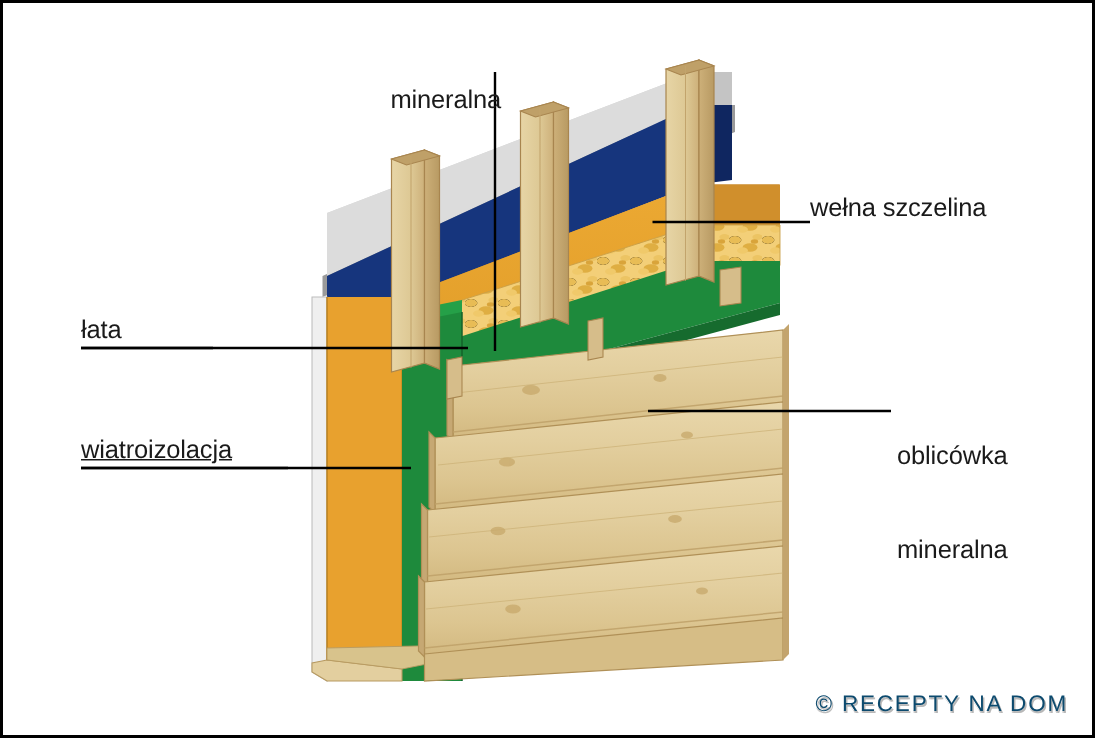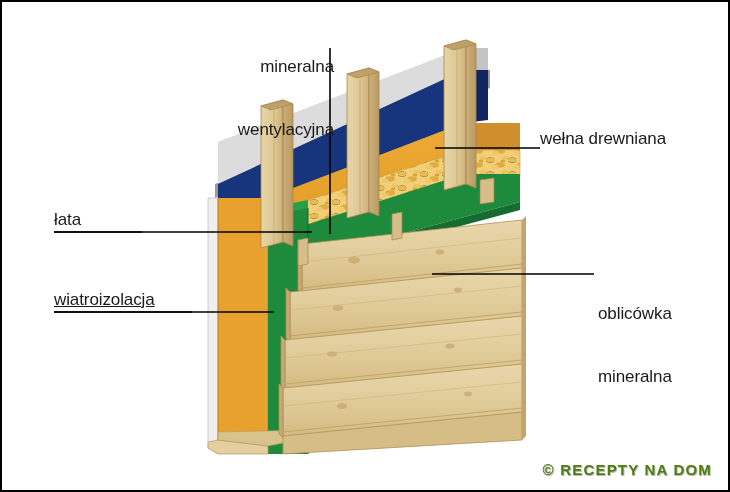--- a/index.html
+++ b/index.html
@@ -16,22 +16,22 @@
     color:#1a1a1a;
     font-size:17px;
     line-height:21px;
     white-space:pre;
     letter-spacing:-0.1px;
   }
   .label.r{text-align:right;}
   .label.l{text-align:left;}
   #wm{
     position:absolute;right:16px;bottom:12px;
-    font-size:15px;font-weight:bold;letter-spacing:1.2px;
-    color:#4d7c0f;
+    font-size:15px;font-weight:normal;letter-spacing:1.2px;
+    color:#0c4a6e;
     text-shadow:
       1px 1px 0 #b8b8b8,
       -1px -1px 0 #ffffff,
       0 1px 0 #cccccc;
     white-space:pre;
   }
 </style>
 </head>
 <body>
 
@@ -191,29 +191,28 @@
     </g>
 
     <g stroke="#000000" stroke-width="1.6">
       <line x1="52" y1="230" x2="140" y2="230"></line>
       <line x1="52" y1="310" x2="190" y2="310"></line>
     </g>
   </svg>
 
   <div class="label r" style="left:180px;top:12px;width:152px;">
     <div>mineralna</div>
-    <div>wentylacyjna</div>
   </div>
 
-  <div class="label l" style="left:538px;top:126px;width:180px;">wełna drewniana</div>
+  <div class="label l" style="left:538px;top:126px;width:180px;">wełna szczelina</div>
 
   <div class="label l" style="left:52px;top:207px;width:120px;">łata</div>
 
   <div class="label l" style="left:52px;top:287px;width:200px;text-decoration:underline;">wiatroizolacja</div>
 
-  <div class="label l" style="left:596px;top:259px;width:130px;">
+  <div class="label l" style="left:596px;top:249px;width:130px;">
     <div>oblicówka</div>
     <div>mineralna</div>
   </div>
 
   <div id="wm">© RECEPTY NA DOM</div>
 
 </div>
 
 </body></html>

